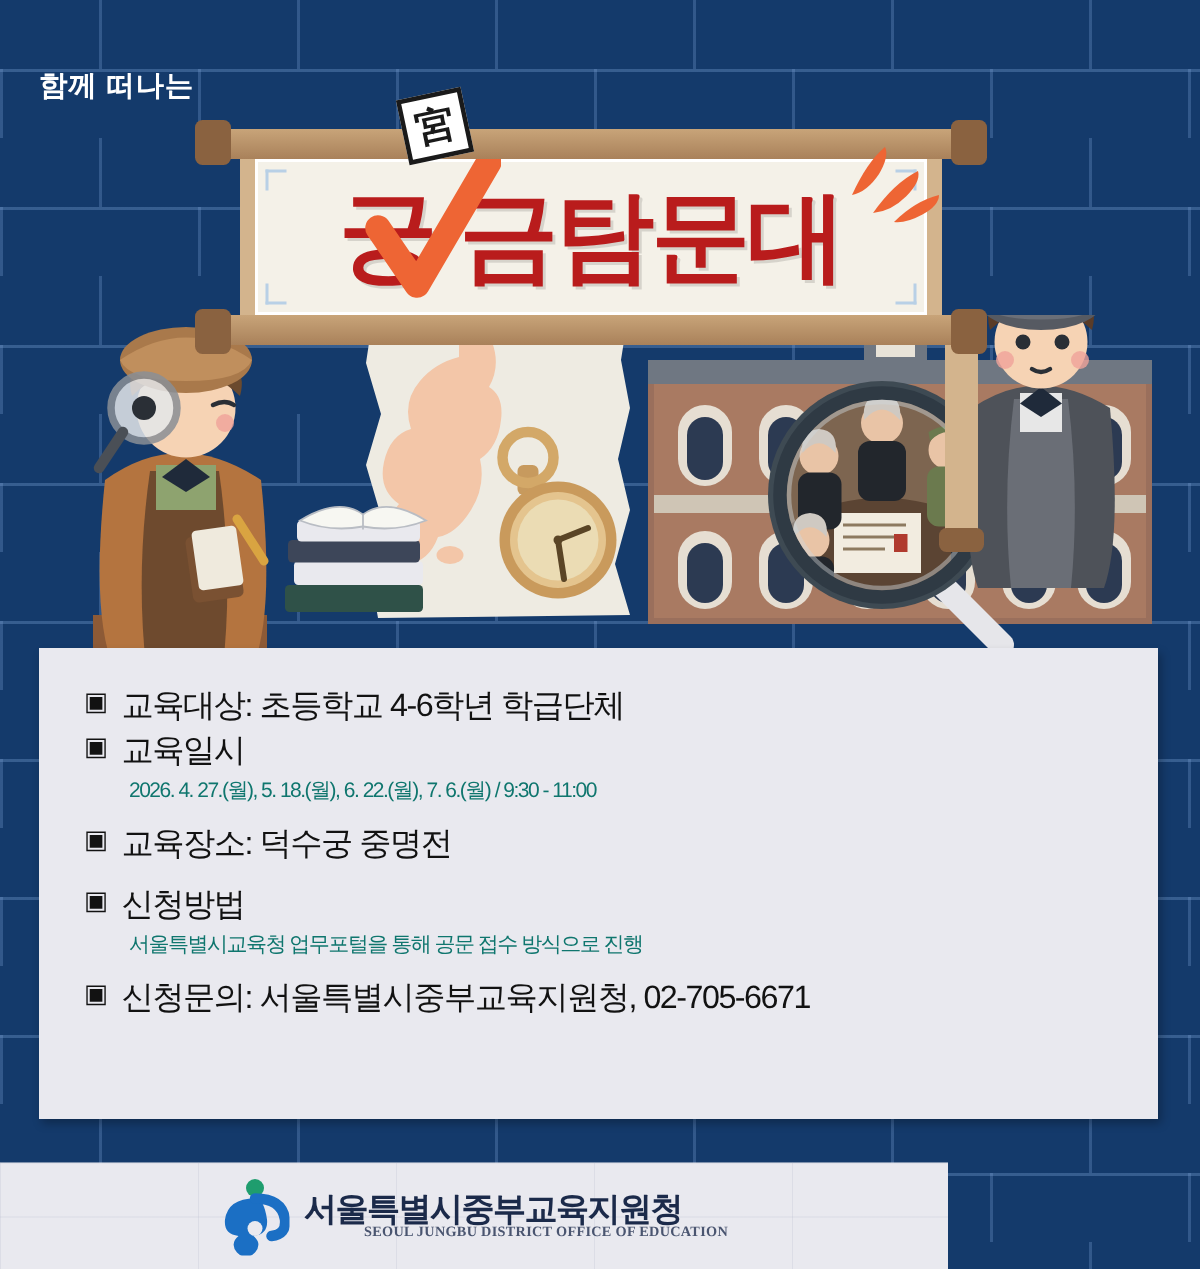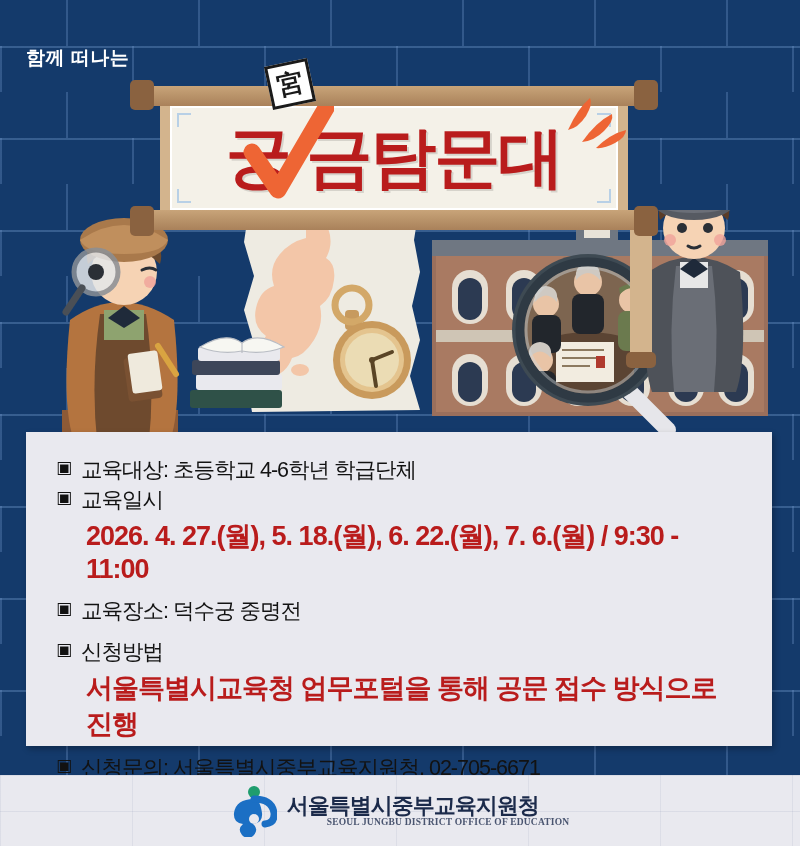--- a/index.html
+++ b/index.html
@@ -51,40 +51,40 @@
   .title-main{position:absolute;inset:0;display:flex;align-items:center;justify-content:center;
     font-size:66px;font-weight:900;color:#b91c1c;letter-spacing:-2px;
     text-shadow:2px 2px 0 rgba(0,0,0,.12);text-align:right;}
   .check{position:absolute;left:82px;top:10px;width:92px;height:104px;z-index:3;}
   .hanja{position:absolute;left:108px;top:-34px;width:44px;height:44px;background:#fff;
     border:3px solid #1a1a1a;transform:rotate(-12deg);z-index:4;
     display:flex;align-items:center;justify-content:center;font-size:26px;font-weight:900;color:#1a1a1a;}
   .splat{position:absolute;right:-4px;top:-6px;width:70px;height:60px;z-index:4;}
   
   .illus{position:absolute;left:0;top:210px;width:800px;height:230px;z-index:10;}
-  .footer-band{position:absolute;left:0;bottom:0;width:800px;height:71px;background:#e9e9ef;z-index:40;
+  .footer-band{position:absolute;left:0;bottom:0;width:632px;height:71px;background:#e9e9ef;z-index:40;
     background-image:linear-gradient(to bottom,rgba(150,160,185,.18) 1px,transparent 1px),
                      linear-gradient(to right,rgba(150,160,185,.16) 1px,transparent 1px);
     background-size:100% 36px,132px 36px;
     display:flex;align-items:center;justify-content:center;gap:44px;}
   .logo{display:flex;align-items:center;gap:10px;}
   .logo-txt .ko{font-size:22px;font-weight:800;color:#1b2a4a;letter-spacing:-1px;line-height:1.05;}
   .logo-txt .en{font-size:9.5px;font-weight:700;color:#4a5570;letter-spacing:.2px;
     font-family:"Liberation Serif",serif;padding-left:40px;}
   .logo2-txt .small{font-size:11px;font-weight:700;color:#2a3550;letter-spacing:-.3px;}
   .logo2-txt .big{font-size:21px;font-weight:800;color:#1b2a4a;letter-spacing:-1px;line-height:1.1;}
   
   .panel{position:absolute;left:26px;top:432px;width:746px;height:314px;background:#e9e9ef;
     z-index:35;box-shadow:2px 3px 6px rgba(0,0,0,.28);padding:26px 30px 10px 30px;}
   .row{display:flex;align-items:flex-start;color:#121212;margin-bottom:4px;}
   .bullet{font-size:17px;line-height:1.15;margin-right:9px;flex:none;}
   .l1{font-size:21.5px;font-weight:400;letter-spacing:-1px;line-height:1.2;}
   .note{font-size:14px;font-weight:600;color:#1a1a1a;letter-spacing:-.6px;
     margin:2px 0 12px 52px;line-height:1.2;}
-  .l2x{font-size:27px;font-weight:700;letter-spacing:-1px;margin:3px 0 14px 30px;color:#b91c1c;}
+  .l2x{font-size:14px;font-weight:400;letter-spacing:-1px;margin:3px 0 14px 30px;color:#0f766e;}
   .gap{height:12px;}
 </style>
 </head>
 <body>
 
 <div class="poster">
 
   <div class="wall"></div>
   <div class="wall offset"></div>
 

